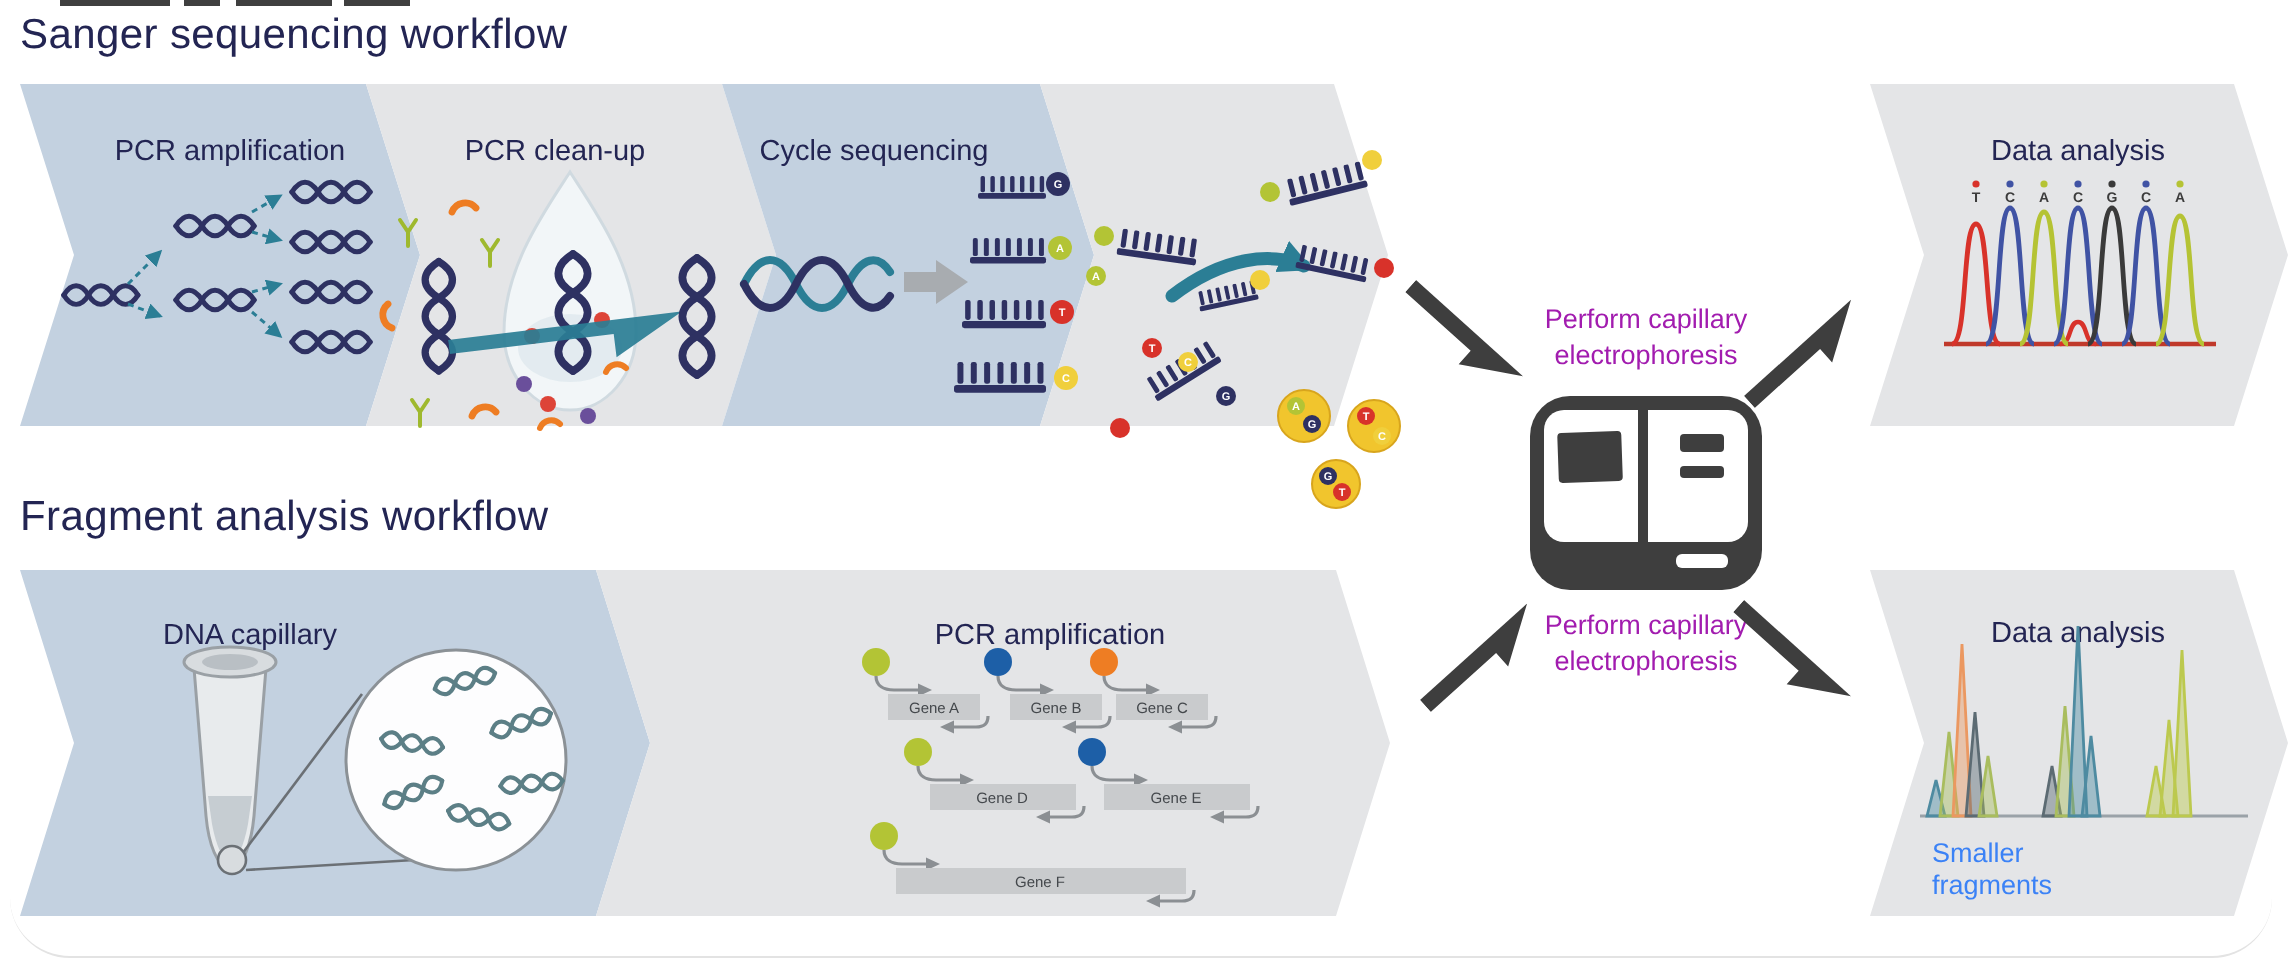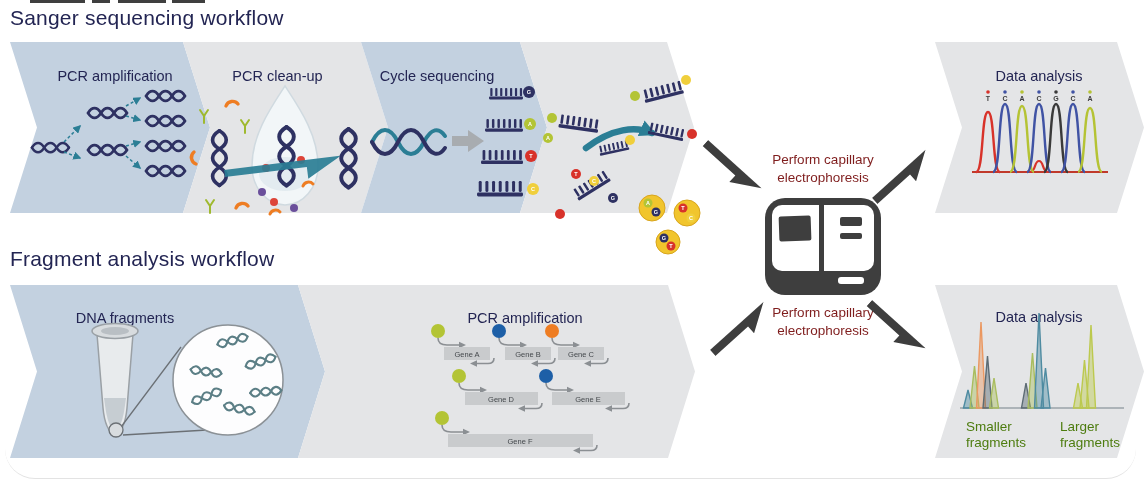--- a/index.html
+++ b/index.html
@@ -7,22 +7,22 @@
          font-family:"Liberation Sans",sans-serif;overflow:hidden;}
   .crop-artifact{position:absolute;top:0;height:3px;background:#3f3f3f;}
   .card-edge{position:absolute;left:5px;right:8px;top:-40px;bottom:2px;
              border-bottom:1px solid #e3e3e3;border-radius:0 0 30px 30px;pointer-events:none;}
   .title{position:absolute;font-size:21px;color:#232553;letter-spacing:.2px;white-space:nowrap;}
   .chev{position:absolute;
         clip-path:polygon(0 0,calc(100% - 27px) 0,100% 50%,calc(100% - 27px) 100%,0 100%,27px 50%);}
   .chev.blue{background:#c3d1e0;}
   .chev.gray{background:#e4e5e7;}
   .step-label{position:absolute;font-size:14.5px;color:#232553;text-align:center;white-space:nowrap;margin-top:14px;}
-  .caption{position:absolute;font-size:13.5px;color:#7f1d1d;text-align:center;line-height:1.3;}
-  .xlabel{position:absolute;font-size:13.5px;color:#4d7c0f;line-height:1.18;}
+  .caption{position:absolute;font-size:13.5px;color:#a21caf;text-align:center;line-height:1.3;}
+  .xlabel{position:absolute;font-size:13.5px;color:#3b82f6;line-height:1.18;}
   .art{position:absolute;left:0;top:0;pointer-events:none;}
   .gene{position:absolute;}
   .gene-label{font-size:7.5px;fill:#44484c;text-anchor:middle;}
   .seq-letter{font-size:7px;fill:#3c3c3c;text-anchor:middle;font-weight:bold;}
   .base-letter{font-size:5.5px;fill:#ffffff;text-anchor:middle;font-weight:bold;}
 </style>
 </head>
 <body>
 
 <div class="stage">
@@ -47,29 +47,28 @@
   <div class="chev blue" style="left:10px;top:285px;width:315px;height:173px;"></div>
   <div class="chev gray" style="left:298px;top:285px;width:397px;height:173px;"></div>
 
   <div class="chev gray" style="left:935px;top:285px;width:209px;height:173px;"></div>
 
   <div class="step-label" style="left:30px;top:54px;width:170px;">PCR amplification</div>
   <div class="step-label" style="left:361px;top:54px;width:152px;">Cycle sequencing</div>
   <div class="step-label" style="left:195px;top:54px;width:165px;">PCR clean-up</div>
   <div class="step-label" style="left:962px;top:54px;width:154px;">Data analysis</div>
 
-  <div class="step-label" style="left:48px;top:296px;width:154px;">DNA fragments</div>
+  <div class="step-label" style="left:48px;top:296px;width:154px;">DNA capillary</div>
   <div class="step-label" style="left:448px;top:296px;width:154px;">PCR amplification</div>
   <div class="step-label" style="left:962px;top:295px;width:154px;">Data analysis</div>
 
   <div class="caption" style="left:742px;top:151px;width:162px;">Perform capillary electrophoresis</div>
   <div class="caption" style="left:742px;top:304px;width:162px;">Perform capillary electrophoresis</div>
 
   <div class="xlabel" style="left:966px;top:419px;width:78px;">Smaller fragments</div>
-  <div class="xlabel" style="left:1060px;top:419px;width:80px;">Larger fragments</div>
 
   <svg class="art" width="1144" height="481" viewBox="0 0 1144 481">
     <defs>
       <symbol id="dna">
         <path d="M2,9 C6,2.5 11,2.5 15,9 C19,15.5 24,15.5 28,9 C32,2.5 37,2.5 41,9" stroke="currentColor" stroke-width="2.6" fill="none" stroke-linecap="round"></path>
         <path d="M2,9 C6,15.5 11,15.5 15,9 C19,2.5 24,2.5 28,9 C32,15.5 37,15.5 41,9" stroke="currentColor" stroke-width="2.6" fill="none" stroke-linecap="round"></path>
       </symbol>
       <symbol id="comb">
         <rect x="0" y="10" width="40" height="3.4" rx="1.2" fill="currentColor"></rect>
         <rect x="1.5" y="0" width="2.6" height="9.5" rx="1" fill="currentColor"></rect>

